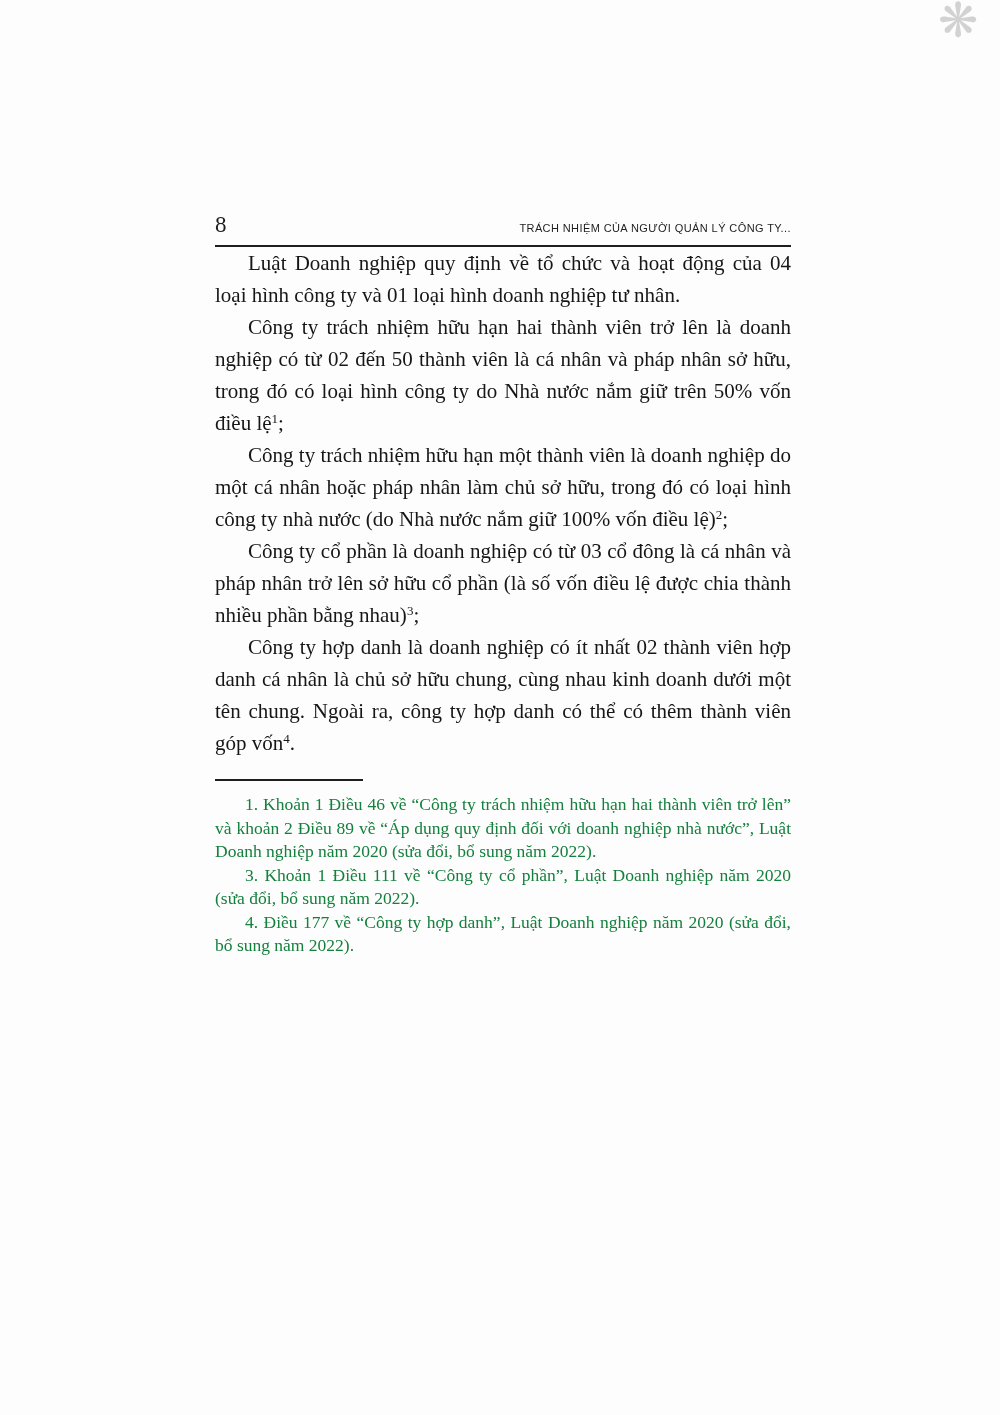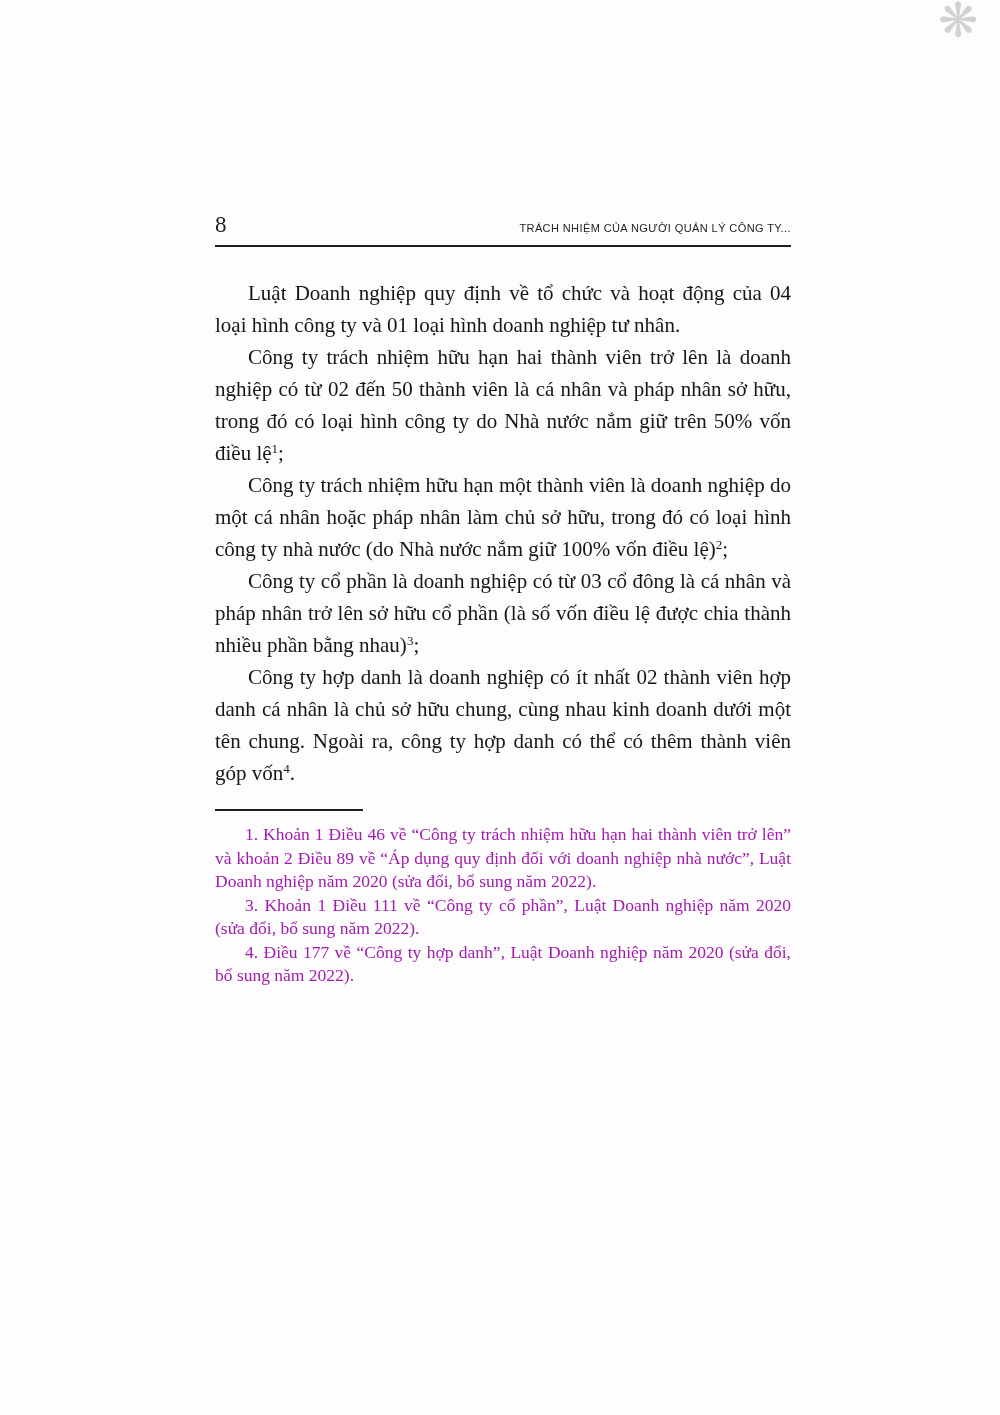--- a/index.html
+++ b/index.html
@@ -54,21 +54,20 @@
   .running-title {
     font-family: "Liberation Sans", "DejaVu Sans", sans-serif;
     font-size: 11px;
     letter-spacing: 0.4px;
     color: #1e1e1e;
     text-transform: uppercase;
   }
 
   
   .body-text {
-    margin-top: 30px;
     font-family: "Liberation Serif", "DejaVu Serif", serif;
     font-size: 21px;
     line-height: 32px;
     text-align: justify;
     color: #161616;
   }
   .body-text p {
     text-indent: 33px;
   }
   .body-text sup {
@@ -83,21 +82,21 @@
     border: none;
     border-top: 2px solid #1e1e1e;
     margin: 20px 0 0 0;
   }
   .footnotes {
     margin-top: 12px;
     font-family: "Liberation Serif", "DejaVu Serif", serif;
     font-size: 17.5px;
     line-height: 23.5px;
     text-align: justify;
-    color: #a21caf;
+    color: #15803d;
   }
   .footnotes p {
     text-indent: 30px;
   }
 </style>
 </head>
 <body>
 
 <div class="page">
 

